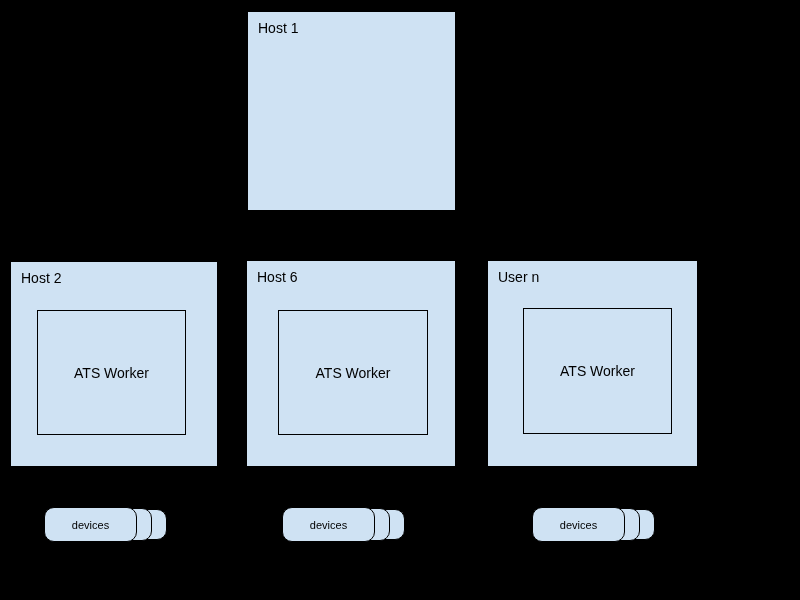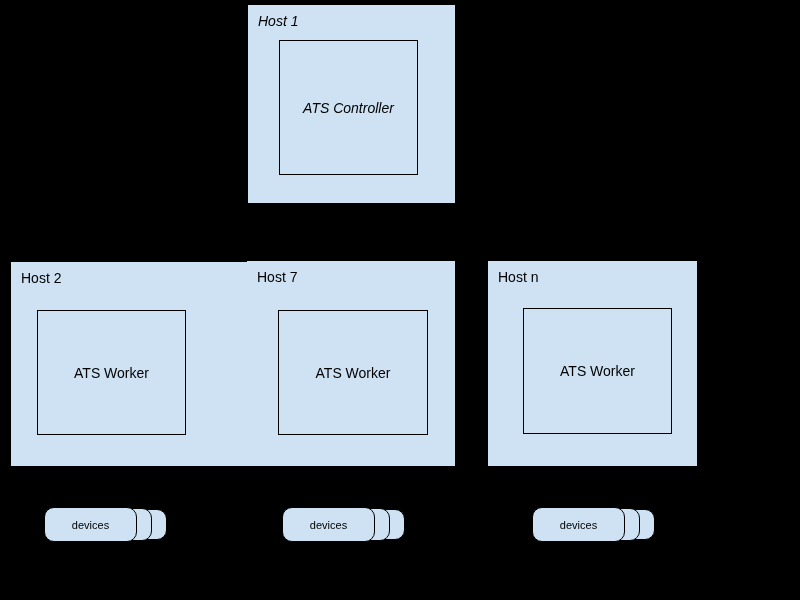--- a/index.html
+++ b/index.html
@@ -73,59 +73,58 @@
     left: 0;  top: 0;
     height: 35px;
     z-index: 3;
     display: flex;
     align-items: center;
     justify-content: center;
     font-size: 11px;
   }
 
   
-  #host1  { left: 248px; top: 5px;   width: 207px; height: 198px; font-style: italic; }
+  #host1  { left: 248px; top: 12px;   width: 207px; height: 198px; }
   #host1 .component { left: 31px; top: 35px; width: 137px; height: 133px; }
 
-  #host2  { left: 11px;  top: 262px; width: 206px; height: 204px; padding-left: 37px; }
+  #host2  { left: 11px;  top: 262px; width: 206px; height: 204px; }
   #host2 .component { left: 26px; top: 48px; width: 147px; height: 123px; }
 
   #host3  { left: 247px; top: 261px; width: 208px; height: 205px; }
   #host3 .component { left: 31px; top: 49px; width: 148px; height: 123px; }
 
   #hostn  { left: 488px; top: 261px; width: 209px; height: 205px; }
   #hostn .component { left: 35px; top: 47px; width: 147px; height: 124px; }
 
   #devstack1 { left: 44px;  top: 507px; }
   #devstack2 { left: 282px; top: 507px; }
   #devstack3 { left: 532px; top: 507px; }
 </style>
 </head>
 <body>
 
 <div class="stage">
 
   <div class="host" id="host1">
     <div class="host-label">Host 1</div>
-    <div class="component">ATS Controller</div>
   </div>
 
 
   <div class="host" id="host2">
     <div class="host-label">Host 2</div>
     <div class="component">ATS Worker</div>
   </div>
 
   <div class="host" id="host3">
-    <div class="host-label">Host 7</div>
+    <div class="host-label">Host 6</div>
     <div class="component">ATS Worker</div>
   </div>
 
   <div class="host" id="hostn">
-    <div class="host-label">Host n</div>
+    <div class="host-label">User n</div>
     <div class="component">ATS Worker</div>
   </div>
 
   <div class="devstack" id="devstack1">
     <div class="devlayer back2"></div>
     <div class="devlayer back1"></div>
     <div class="devlayer front">devices</div>
   </div>
 
   <div class="devstack" id="devstack2">

